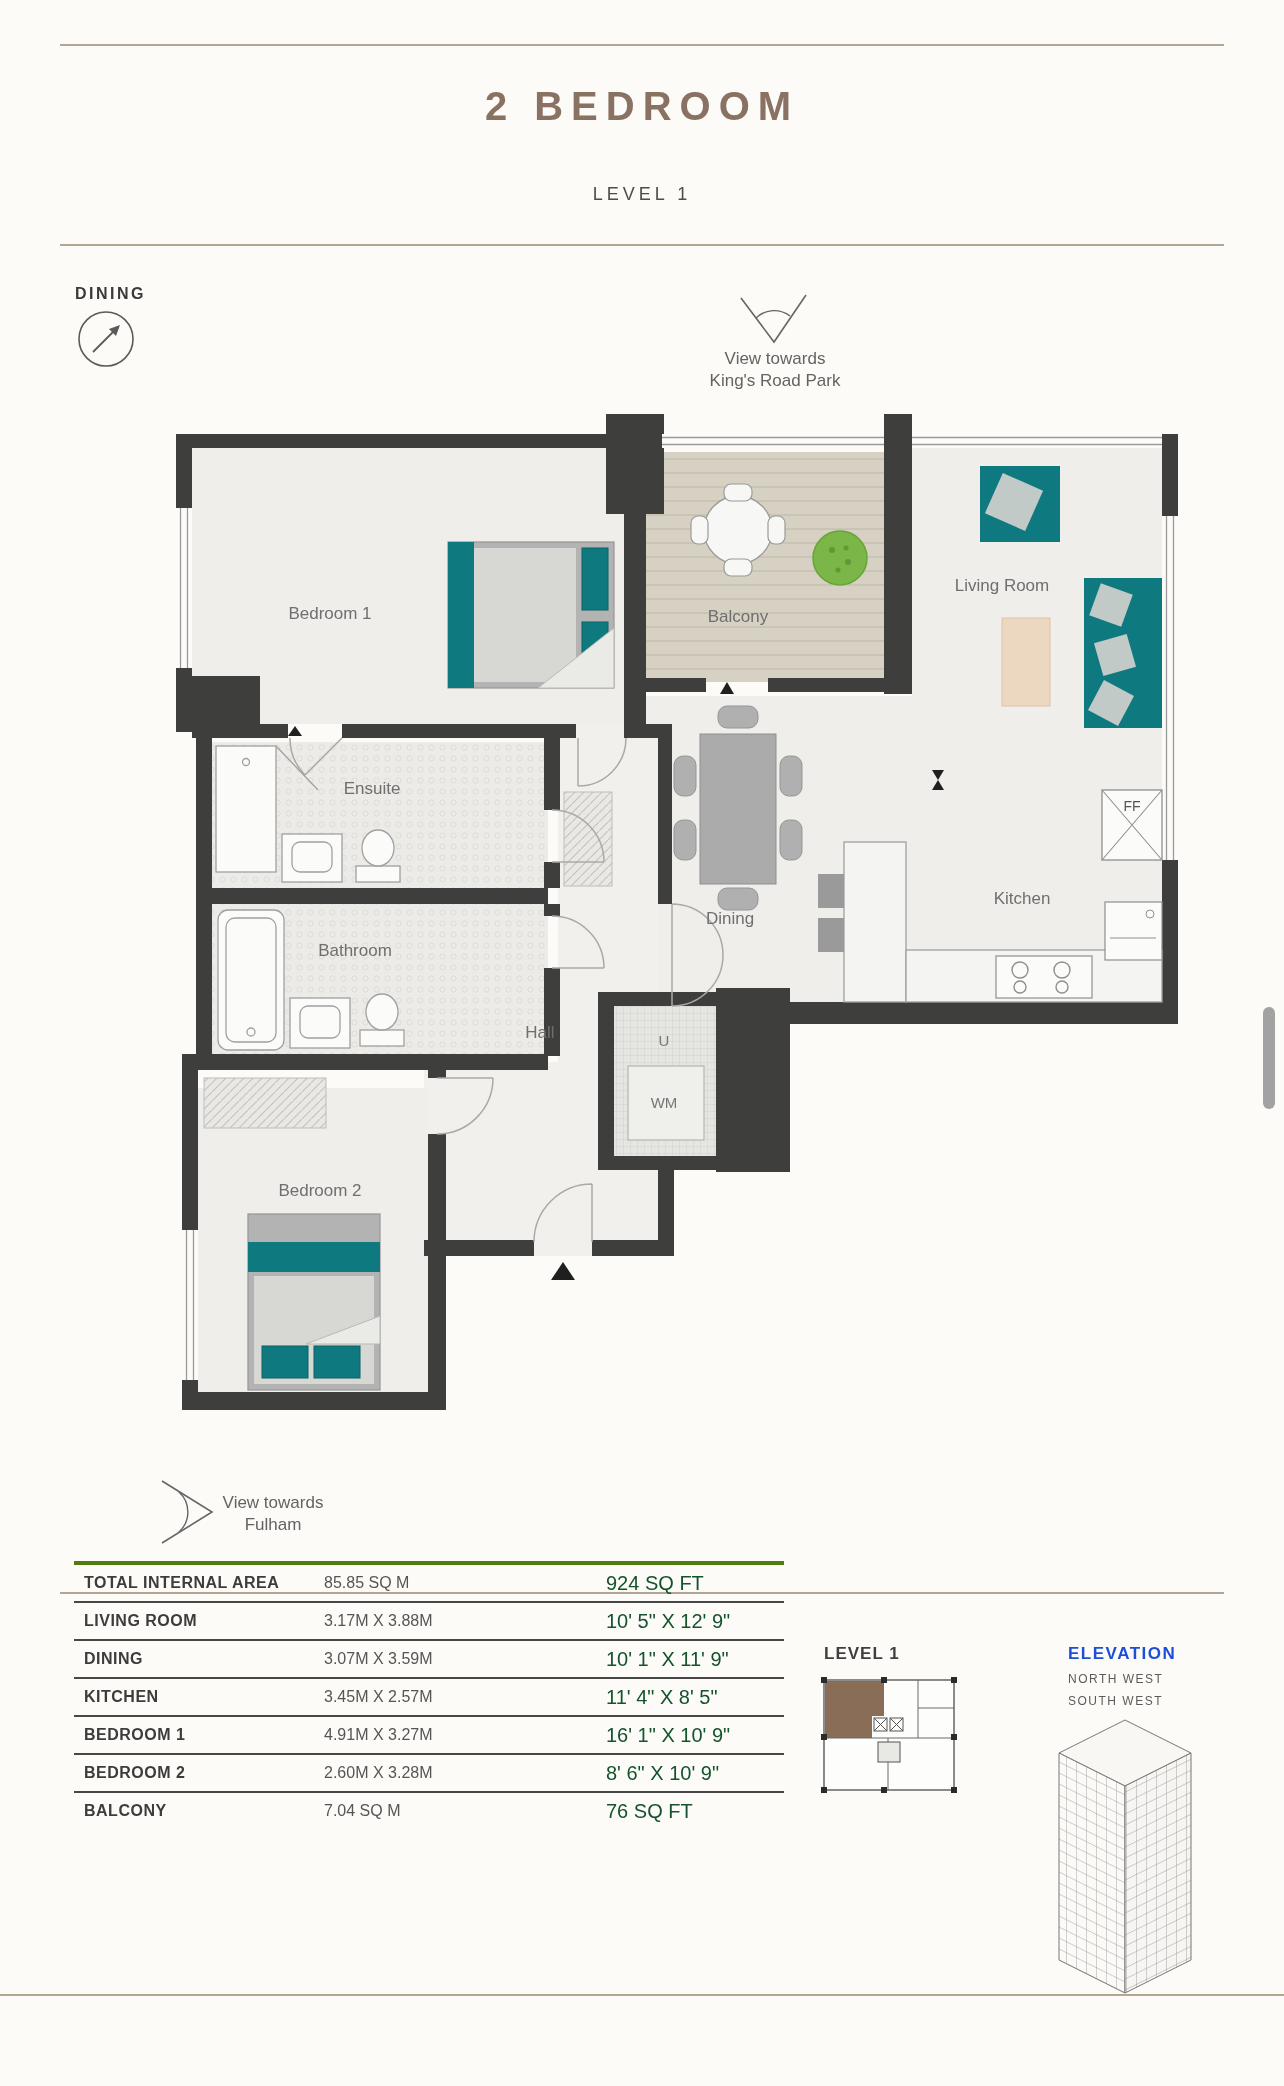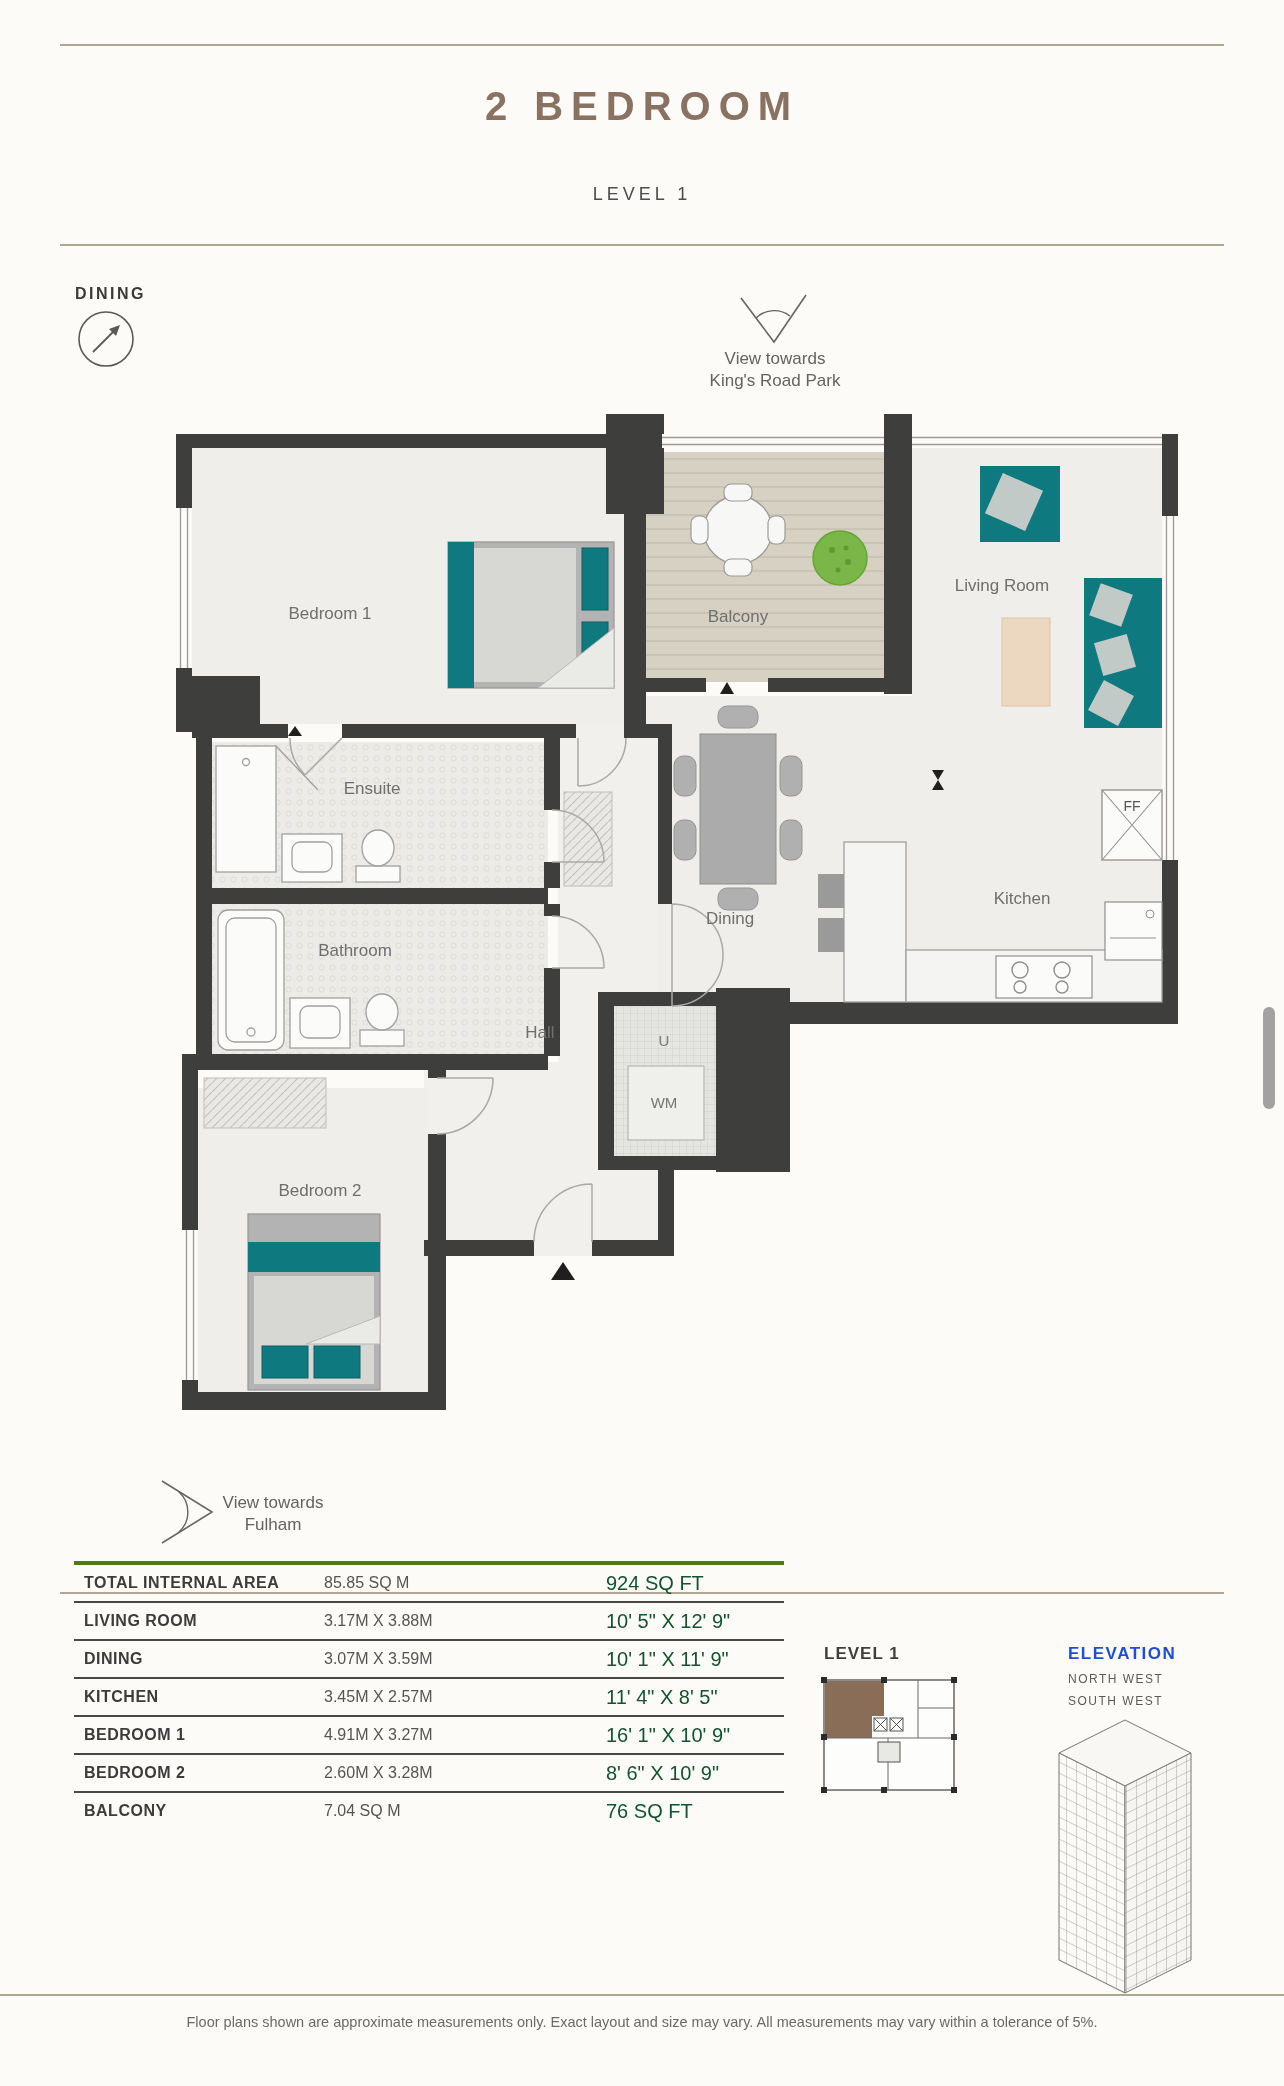--- a/index.html
+++ b/index.html
@@ -399,16 +399,15 @@
         <rect width="10" height="11" fill="#f6f5f2"></rect>
         <path d="M0,0 H10 M0,0 V11" stroke="#8f8f8f" stroke-width="0.8"></path>
       </pattern>
     </defs>
     <polygon points="69,4 135,37 69,70 3,37" fill="#f8f7f4" stroke="#777" stroke-width="1"></polygon>
     <polygon points="3,37 69,70 69,277 3,244" fill="url(#pat-gl)" stroke="#777" stroke-width="1"></polygon>
     <polygon points="69,70 135,37 135,244 69,277" fill="url(#pat-gr)" stroke="#777" stroke-width="1"></polygon>
   </svg>
 
   <div class="rule" style="left:0;top:1994px;width:1284px;background:#b4a792;"></div>
-  <div class="footer" style="top:2014px;">Floor plans shown are approximate measurements only. Exact layout and size may vary. All measurements may vary within a tolerance of 5%.</div>
 
   <div class="scrollthumb"></div>
 </div>
 
 </body></html>

